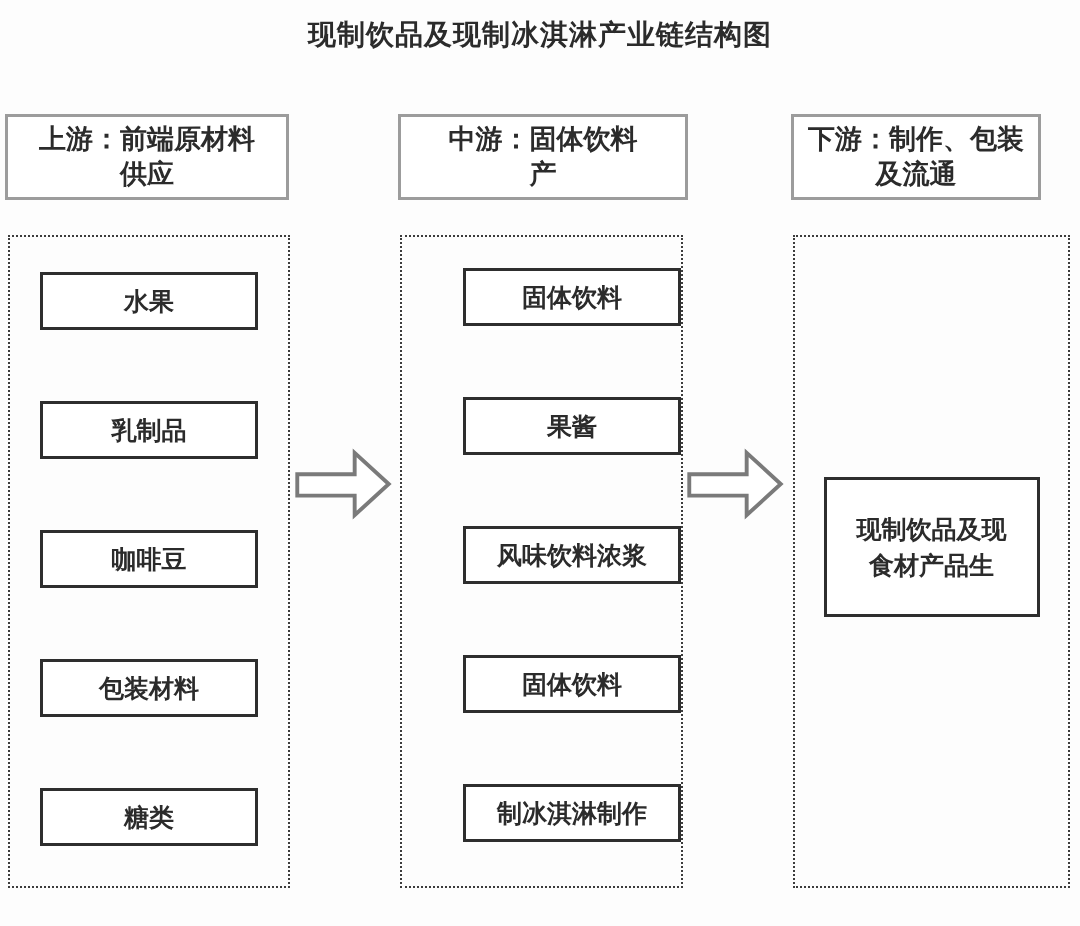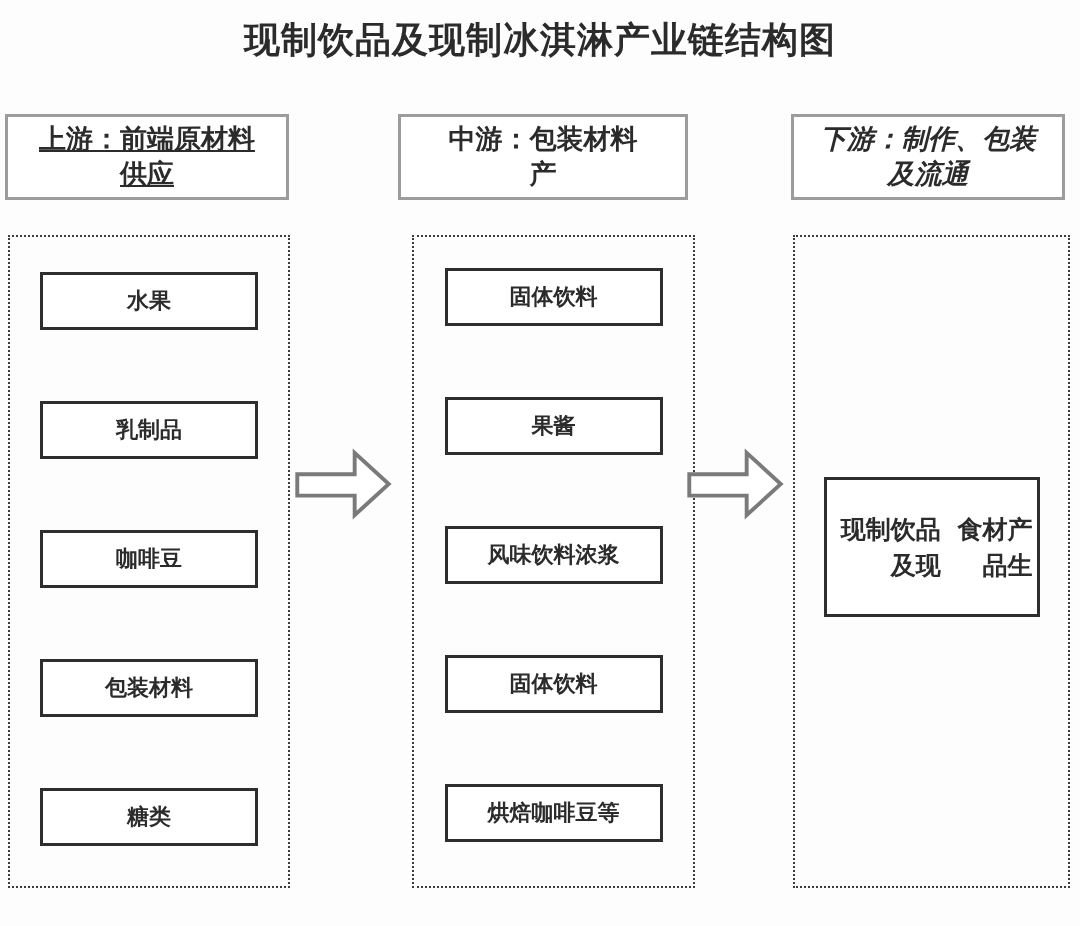--- a/index.html
+++ b/index.html
@@ -7,63 +7,63 @@
     position:relative;
     width:1080px;height:926px;
     background:var(--background,#fdfdfd);
     font-family:"Liberation Sans",sans-serif;
     overflow:hidden;
   }
   .title{
     position:absolute;top:16px;left:0;width:100%;
     text-align:center;
     font-family:"DejaVu Serif",serif;
-    font-size:36px;font-weight:600;
+    font-size:28px;font-weight:600;
     color:var(--text,#222);
     letter-spacing:1px;
   }
   .header-box{
     position:absolute;top:114px;height:86px;
     box-sizing:border-box;
     background:#ffffff;
     border:3px solid var(--header-border,#9c9c9c);
     display:flex;flex-direction:column;
     align-items:center;justify-content:center;
     font-weight:bold;font-size:27px;line-height:1.3;
     color:var(--text,#2b2b2b);text-align:center;
   }
-  .h1{left:5px;width:284px;text-decoration:underline;}
+  .h1{left:5px;width:284px;}
   .h2{left:398px;width:290px;}
-  .h3{left:791px;width:274px;font-style:italic;}
+  .h3{left:791px;width:250px;}
   .dotted{
     position:absolute;top:235px;height:653px;
     box-sizing:border-box;
     border:2px dotted var(--dotted-border,#3c3c3c);
     display:flex;flex-direction:column;align-items:center;
   }
   .c1{left:8px;width:282px;padding:35px 0 40px;justify-content:space-between;}
-  .c2{left:412px;width:283px;padding:31px 0 44px;justify-content:space-between;}
+  .c2{left:400px;width:283px;padding:31px 0 44px;justify-content:space-between;align-items:flex-end;}
   .c3{left:793px;width:277px;}
   .item{
     width:218px;height:58px;
     box-sizing:border-box;
     background:#ffffff;
     border:3px solid var(--box-border,#2e2e2e);
     display:flex;align-items:center;justify-content:center;
-    font-weight:bold;font-size:22px;
+    font-weight:bold;font-size:25px;
     color:var(--text,#2b2b2b);
     text-align:center;
   }
   .big-box{
     margin-top:240px;
     width:216px;min-height:140px;
     box-sizing:border-box;padding:5px 4px;
     background:#ffffff;
     border:3px solid var(--box-border,#2e2e2e);
-    display:flex;flex-direction:row;
+    display:flex;flex-direction:column;
     align-items:center;justify-content:center;
     font-weight:bold;font-size:25px;line-height:1.45;
     color:var(--text,#2b2b2b);text-align:right;
   }
   .arrow{position:absolute;top:448px;width:98px;height:72px;}
   .a1{left:294px;}
   .a2{left:686px;}
   .arrow path{
     fill:#ffffff;
     stroke:var(--arrow-outline,#7a7a7a);
@@ -76,42 +76,42 @@
 
 <div class="page">
 
   <div class="title">现制饮品及现制冰淇淋产业链结构图</div>
 
   <div class="header-box h1">
     <span>上游：前端原材料</span>
     <span>供应</span>
   </div>
   <div class="header-box h2">
-    <span>中游：包装材料</span>
+    <span>中游：固体饮料</span>
     <span>产</span>
   </div>
   <div class="header-box h3">
     <span>下游：制作、包装</span>
     <span>及流通</span>
   </div>
 
   <div class="dotted c1">
     <div class="item">水果</div>
     <div class="item">乳制品</div>
     <div class="item">咖啡豆</div>
     <div class="item">包装材料</div>
     <div class="item">糖类</div>
   </div>
 
   <div class="dotted c2">
     <div class="item">固体饮料</div>
     <div class="item">果酱</div>
     <div class="item">风味饮料浓浆</div>
     <div class="item">固体饮料</div>
-    <div class="item">烘焙咖啡豆等</div>
+    <div class="item">制冰淇淋制作</div>
   </div>
 
   <div class="dotted c3">
     <div class="big-box">
       <span>现制饮品及现</span>
       <span>食材产品生</span>
     </div>
   </div>
 
   <svg class="arrow a1" viewBox="0 0 100 74" aria-hidden="true">

